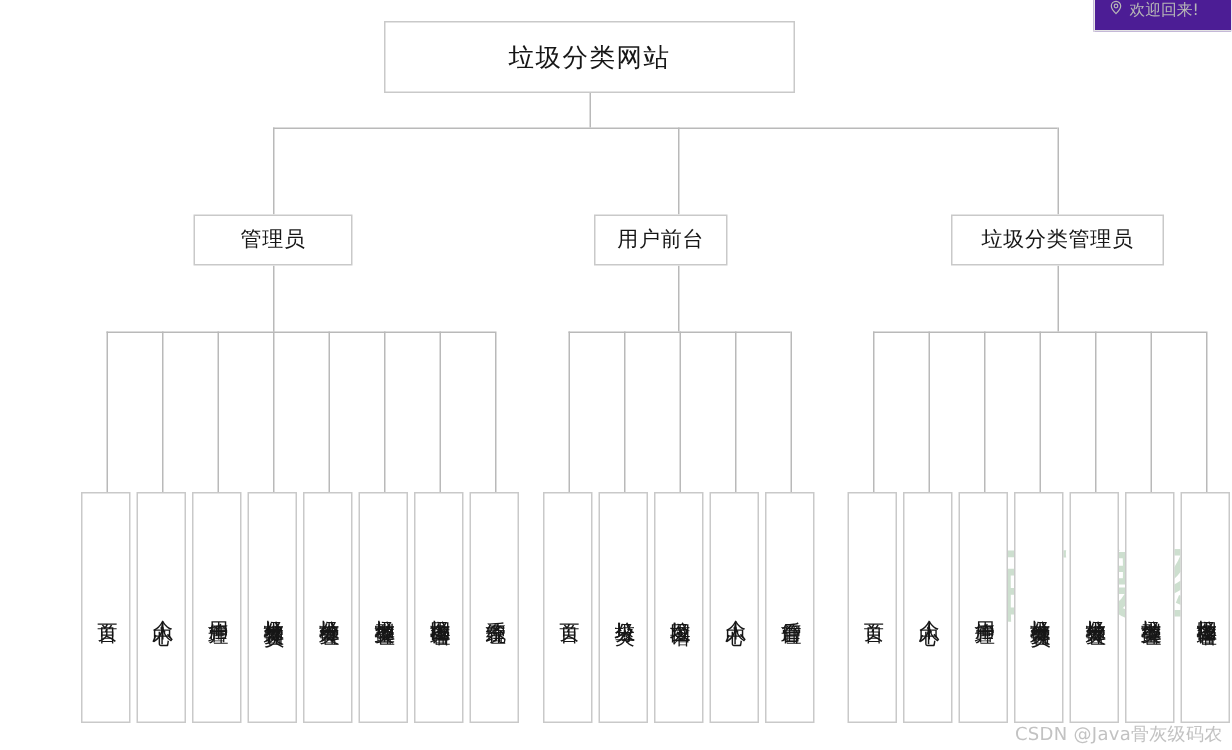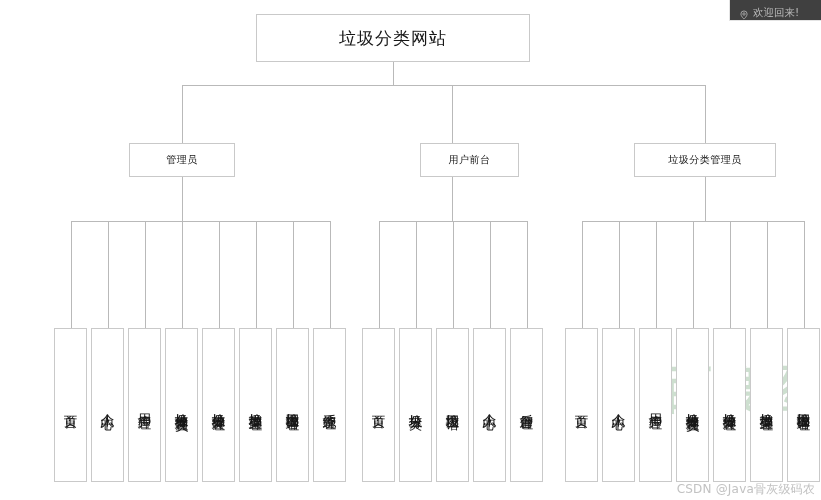--- a/index.html
+++ b/index.html
@@ -31,21 +31,21 @@
     justify-content: center;
     text-align: center;
     color: #161616;
     z-index: 3;
   }
   .node-root {
     font-size: 17px;
     letter-spacing: 1px;
   }
   .node-l2 {
-    font-size: 10px;
+    font-size: 14px;
     letter-spacing: 0.5px;
   }
   .node-leaf {
     font-size: 13.5px;
     line-height: 1.12;
     writing-mode: vertical-rl;
     text-orientation: upright;
     letter-spacing: 1px;
     padding: 6px 0;
     white-space: nowrap;
@@ -73,23 +73,23 @@
   #welcome-badge {
     position: absolute;
     top: 0px;
     left: 729px;
     width: 92px;
     height: 21px;
     box-sizing: border-box;
     border: 1px solid #e4e4e4;
     border-top: none;
     border-right: none;
-    background: #404040;
+    background: #4c1d95;
     display: flex;
-    align-items: flex-end;
+    align-items: flex-start;
     gap: 4px;
     padding-left: 9px;
     font-size: 10.5px;
     color: #b6b6b6;
     z-index: 8;
   }
   #welcome-badge svg { display:block; }
 
   
   #wm-center {
@@ -123,21 +123,21 @@
 <div id="canvas">
     <div class="node node-root" style="left: 256px; top: 14px; width: 274px; height: 48px;">
       <span class="leaf-text">垃圾分类网站</span>
     </div>
     <div class="vline" style="left: 393px; top: 62px; height: 23px;"></div>
     <div class="node node-l2" style="left: 129px; top: 143px; width: 106px; height: 34px;">
       <span class="leaf-text">管理员</span>
     </div>
     <div class="vline" style="left: 182px; top: 85px; height: 58px;"></div>
     <div class="vline" style="left: 182px; top: 177px; height: 44px;"></div>
-    <div class="node node-l2" style="left: 420px; top: 143px; width: 99px; height: 34px; align-items: center;">
+    <div class="node node-l2" style="left: 396px; top: 143px; width: 89px; height: 34px; align-items: center;">
       <span class="leaf-text">用户前台</span>
     </div>
     <div class="vline" style="left: 452px; top: 85px; height: 58px;"></div>
     <div class="vline" style="left: 452px; top: 177px; height: 44px;"></div>
     <div class="node node-l2" style="left: 634px; top: 143px; width: 142px; height: 34px;">
       <span class="leaf-text">垃圾分类管理员</span>
     </div>
     <div class="vline" style="left: 705px; top: 85px; height: 58px;"></div>
     <div class="vline" style="left: 705px; top: 177px; height: 44px;"></div>
     <div class="hline" style="left: 182px; top: 85px; width: 523px;"></div>

